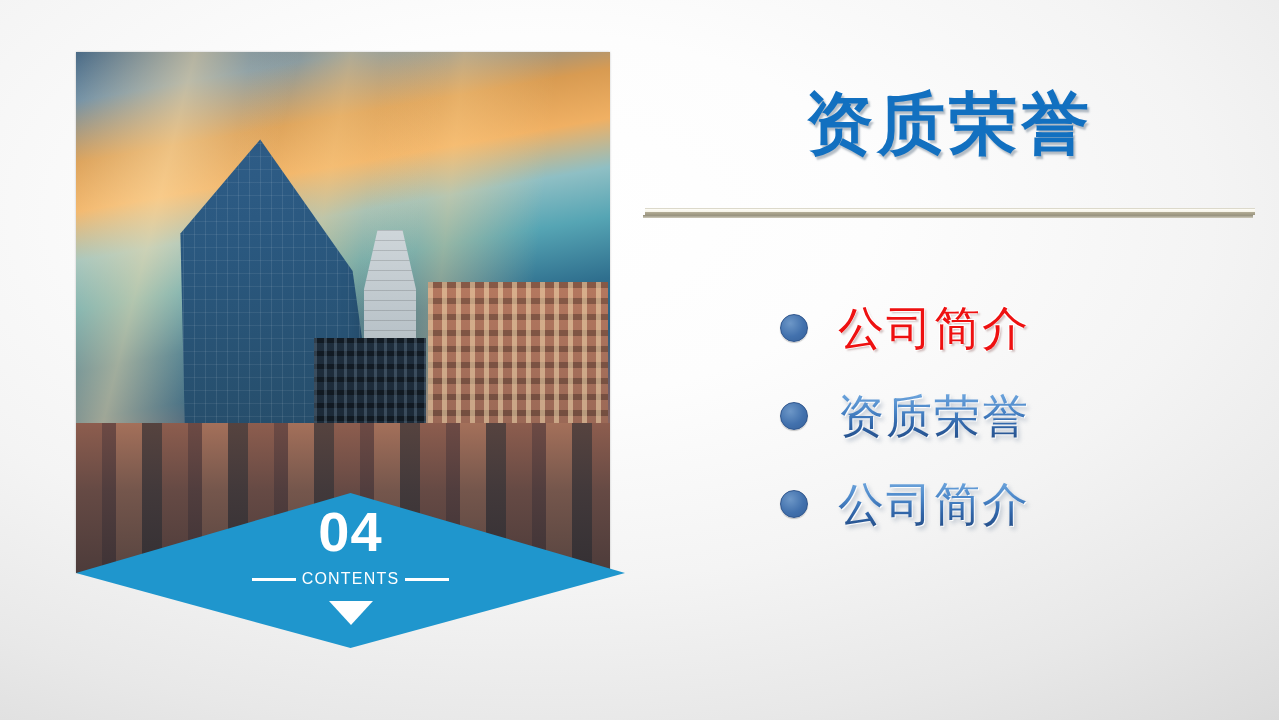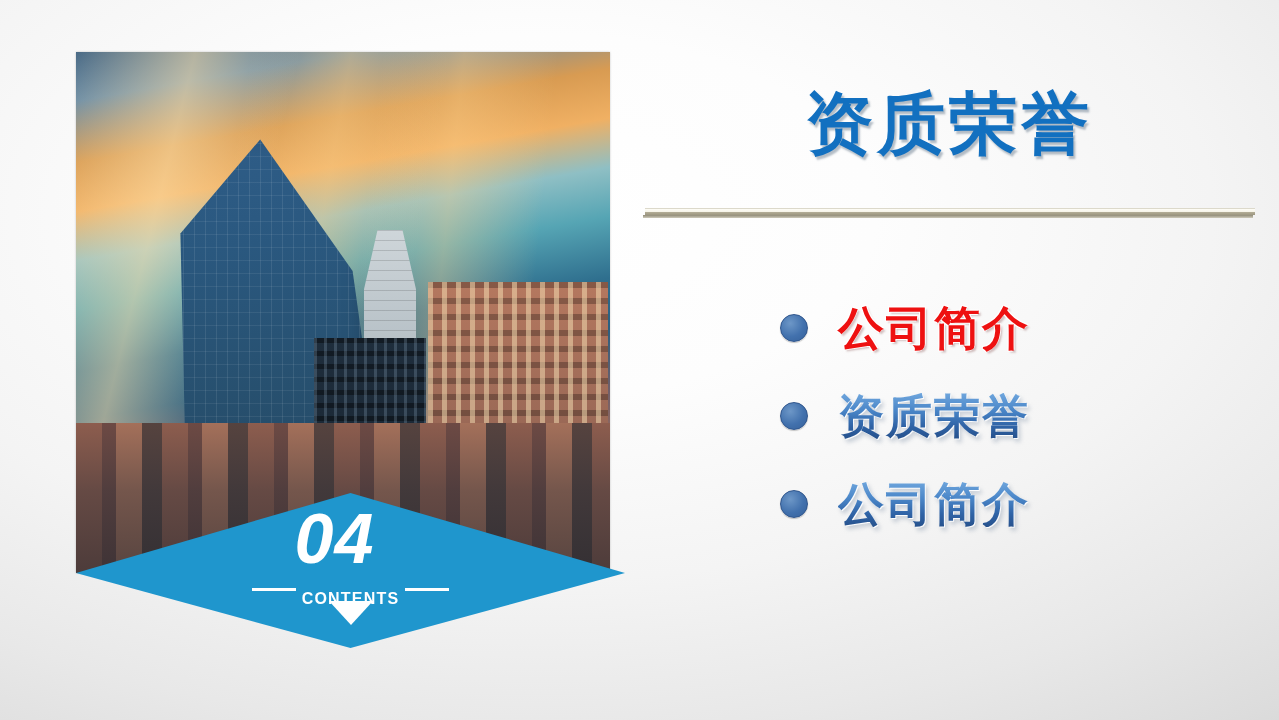--- a/index.html
+++ b/index.html
@@ -166,50 +166,48 @@
     height: 155px;
     background: #1f96cd;
     clip-path: polygon(50% 0%, 100% 51.6%, 50% 100%, 0% 51.6%);
   }
   .diamond-num {
     position: absolute;
     left: 0;
     right: 0;
     top: 504px;
     text-align: center;
-    font-size: 70px;
+    font-size: 56px;
     font-weight: bold;
     color: #ffffff;
     letter-spacing: 1px;
     line-height: 1;
     width: 549px;
-    margin-left: 60px;
-    font-style: italic;
+    margin-left: 76px;
   }
   .diamond-caption {
     position: absolute;
     left: 76px;
     width: 549px;
     top: 570px;
     display: flex;
     align-items: center;
     justify-content: center;
     gap: 6px;
   }
   .cap-rule {
     width: 44px;
     height: 3px;
     background: #ffffff;
   }
   .cap-text {
     font-size: 16px;
-    font-weight: bold;
+    font-weight: normal;
     color: #ffffff;
     letter-spacing: 1.2px;
-    margin-top: 20px;
   }
   .down-tri {
     position: absolute;
     left: 76px;
     width: 549px;
     top: 601px;
     display: flex;
     justify-content: center;
   }
   .down-tri i {
@@ -277,21 +275,21 @@
     width: 26px;
     height: 26px;
     border-radius: 50%;
     background: radial-gradient(circle at 36% 32%, #6d97c7 0%, #4271ad 55%, #36619a 100%);
     border: 1px solid #2f5party;
     border: 1px solid #2f558c;
     box-shadow: 0 1px 1px rgba(0,0,0,0.22);
   }
   .bullet-text {
     font-size: 46px;
-    font-weight: bold;
+    font-weight: normal;
     letter-spacing: 2px;
     line-height: 1;
   }
   .bullet-text.red {
     color: #ee1111;
     text-shadow:
       -1px -1px 0 rgba(255,255,255,0.95),
        1px -1px 0 rgba(255,255,255,0.95),
       -1px  1px 0 rgba(255,255,255,0.95),
        2px  2px 2px rgba(120,60,60,0.30);

